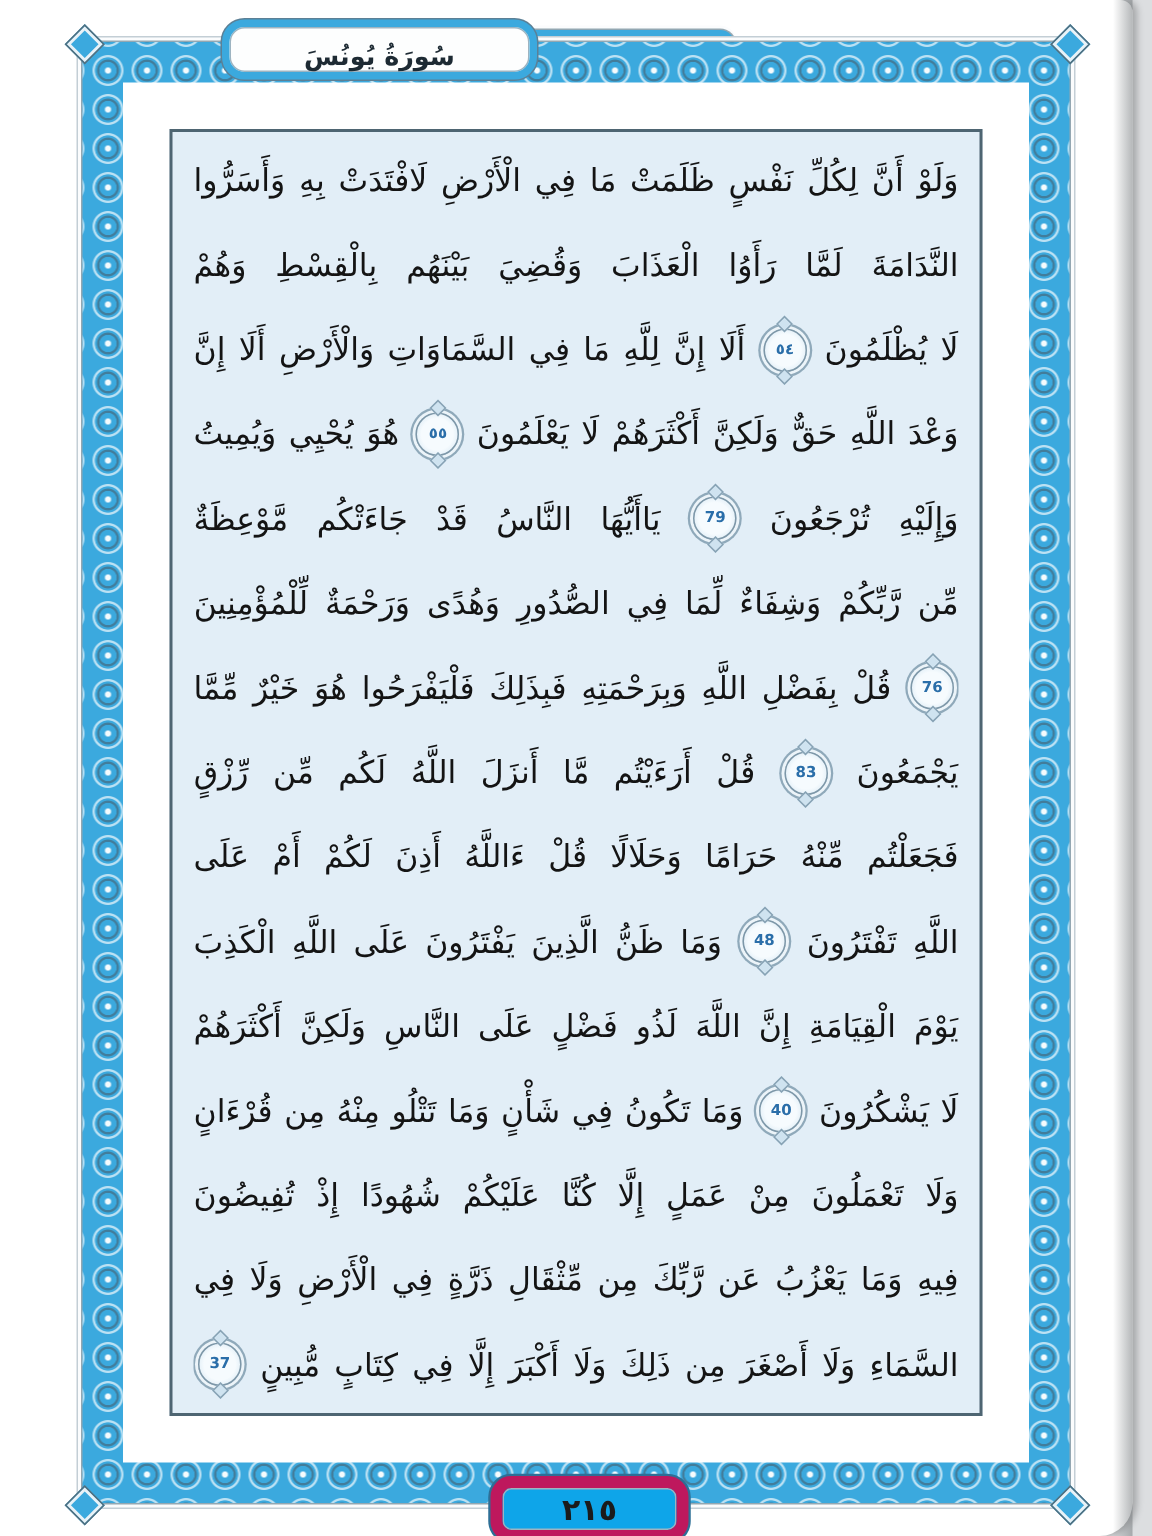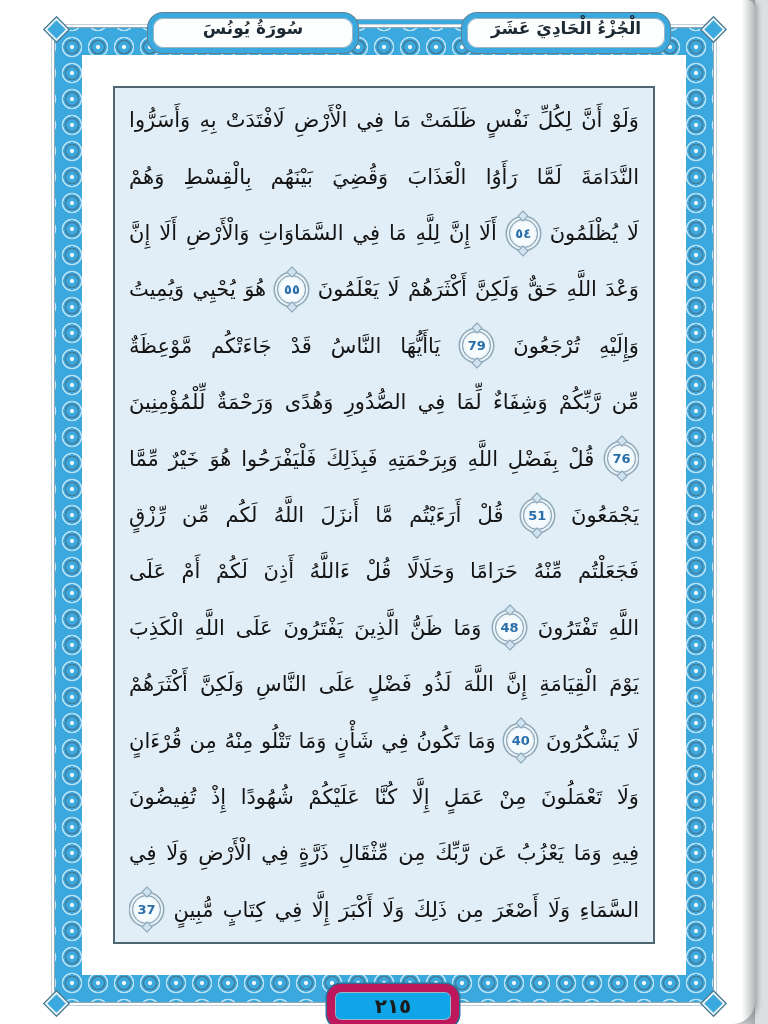--- a/index.html
+++ b/index.html
@@ -23,31 +23,31 @@
     padding:4px 14px;direction:rtl;}
   .quran-line{display:flex;justify-content:space-between;align-items:center;
     height:59px;overflow:hidden;direction:rtl;
     font-size:21px;color:#141414;white-space:nowrap;}
   .quran-line .word{white-space:nowrap;}
   .ayah-marker{position:relative;display:inline-flex;align-items:center;justify-content:center;
     min-width:27px;height:27px;border-radius:50%;
     background:radial-gradient(circle,#f6fbfe 55%, #cde2f0 100%);
     border:1px solid #7d97a8;
     box-shadow:0 0 0 2px #ecf4f9, 0 0 0 3.5px #8fa9ba;
-    color:#2a6ea9;font-size:13px;font-weight:bold;margin:0 3px;flex:0 0 auto;}
+    color:#2a6ea9;font-size:10px;font-weight:bold;margin:0 3px;flex:0 0 auto;}
   .ayah-marker::before,.ayah-marker::after{content:"";position:absolute;left:50%;
     width:6px;height:6px;background:#cfe3f0;border:1px solid #87a2b4;
     transform:translateX(-50%) rotate(45deg);}
   .ayah-marker::before{top:-8px;}
   .ayah-marker::after{bottom:-8px;}
   
   .tab{position:absolute;top:13px;height:30px;background:#fdfefe;
     border:5px solid #3BA9DE;border-radius:15px;
     box-shadow:0 0 0 1px #5c8096, inset 0 0 0 1px #9db4c1;
-    display:flex;align-items:flex-start;justify-content:center;
+    display:flex;align-items:flex-end;justify-content:center;
     font-size:17px;font-weight:bold;color:#1d2a33;direction:rtl;}
   .tab-surah{left:148px;width:200px;}
   .tab-juz{left:462px;width:198px;}
   .header-bridge{position:absolute;left:330px;top:20px;width:160px;height:30px;
     background-color:#3BA9DE;
     background-image:
       radial-gradient(circle, rgba(255,255,255,.95) 1.5px, rgba(255,255,255,0) 2.6px),
       radial-gradient(circle, rgba(0,0,0,0) 5.5px, rgba(72,88,99,.55) 6px, rgba(72,88,99,.55) 7px, rgba(0,0,0,0) 7.6px),
       radial-gradient(circle, rgba(0,0,0,0) 8.5px, rgba(255,255,255,.65) 9px, rgba(255,255,255,.65) 10px, rgba(0,0,0,0) 10.6px);
     background-size:26px 26px;background-position:center;
@@ -155,21 +155,21 @@
               <span class="word">اللَّهِ</span>
               <span class="word">وَبِرَحْمَتِهِ</span>
               <span class="word">فَبِذَلِكَ</span>
               <span class="word">فَلْيَفْرَحُوا</span>
               <span class="word">هُوَ</span>
               <span class="word">خَيْرٌ</span>
               <span class="word">مِّمَّا</span>
             </div>
             <div class="quran-line">
               <span class="word">يَجْمَعُونَ</span>
-              <span class="ayah-marker">51</span>
+              <span class="ayah-marker">83</span>
               <span class="word">قُلْ</span>
               <span class="word">أَرَءَيْتُم</span>
               <span class="word">مَّا</span>
               <span class="word">أَنزَلَ</span>
               <span class="word">اللَّهُ</span>
               <span class="word">لَكُم</span>
               <span class="word">مِّن</span>
               <span class="word">رِّزْقٍ</span>
             </div>
             <div class="quran-line">
@@ -268,22 +268,19 @@
   </div>
 
   <div class="corner tl"></div>
   <div class="corner tr"></div>
   <div class="corner bl"></div>
   <div class="corner br"></div>
 
   <div class="tab tab-surah">
     <span>سُورَةُ يُونُسَ</span>
   </div>
-  <div class="tab tab-juz">
-    <span>الْجُزْءُ الْحَادِيَ عَشَرَ</span>
-  </div>
 
   <div class="pagenum-tab">
     <span>٢١٥</span>
   </div>
 
   <div class="edge-shade"></div>
 </div>
 
 </body></html>

